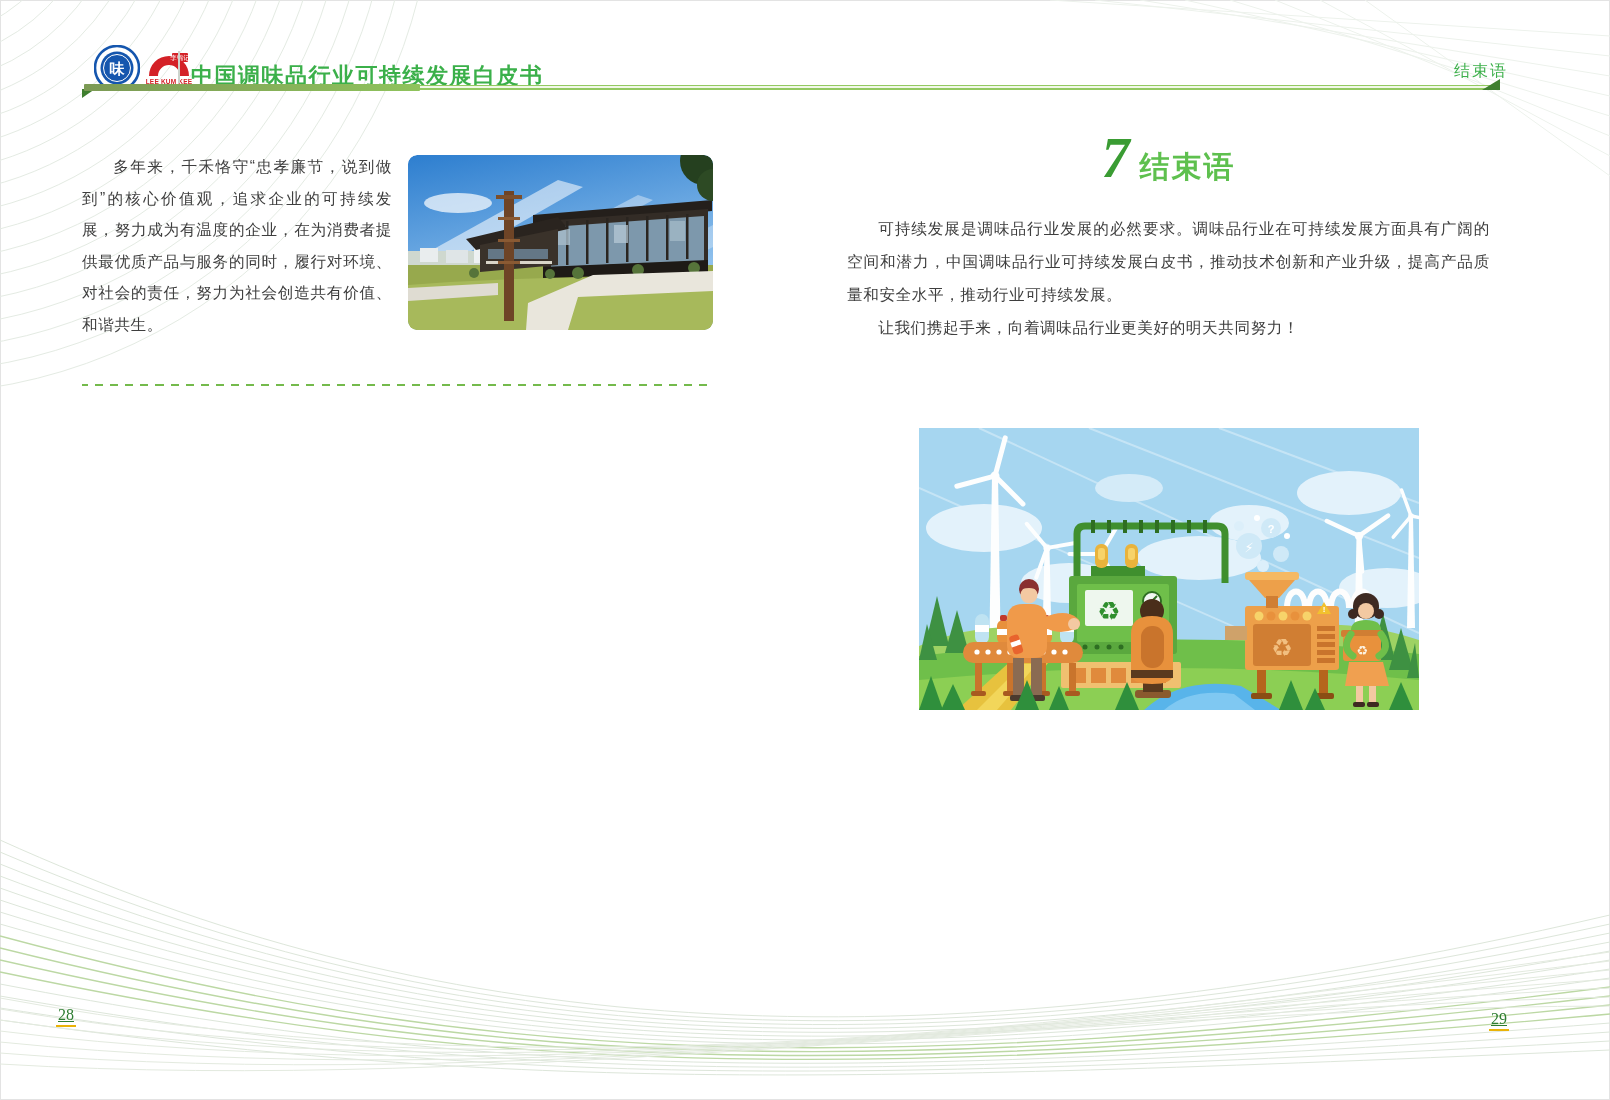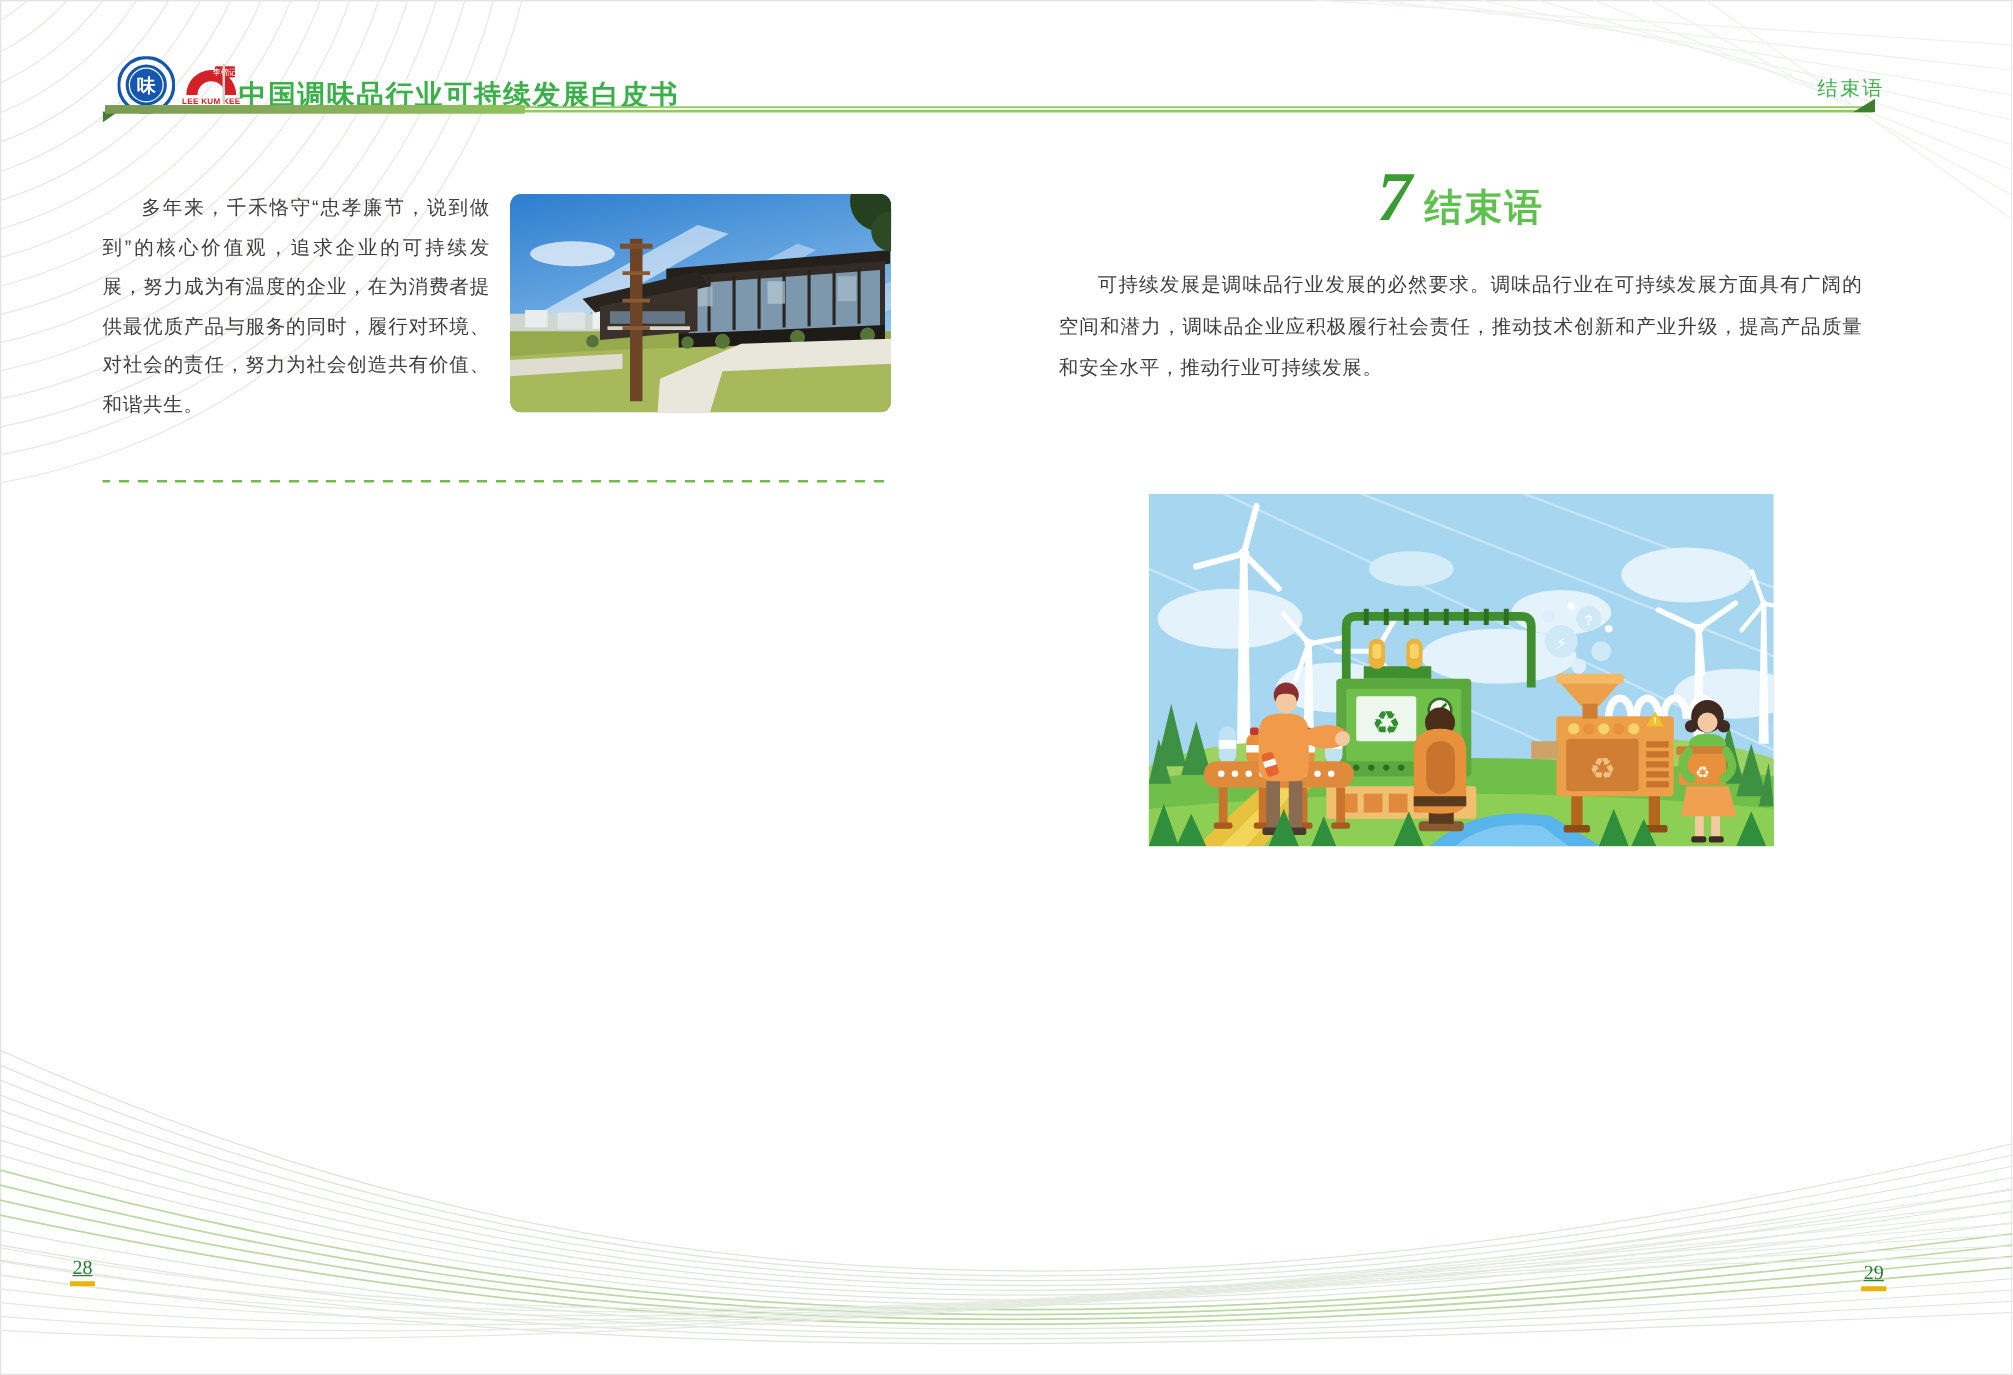--- a/index.html
+++ b/index.html
@@ -45,21 +45,21 @@
   .right-page .para{line-height:33px;}
   .chapter-heading{display:flex;align-items:baseline;justify-content:center;gap:10px;
                    height:60px;margin-bottom:22px;}
   .chapter-num{font-family:"Liberation Serif","DejaVu Serif",serif;font-style:italic;font-weight:700;
                font-size:56px;line-height:1;color:#3a9c33;}
   .chapter-title{font-size:30px;font-weight:700;color:#5ec04e;letter-spacing:2px;}
   .illo{display:block;margin:84px auto 0;}
 
   
   .pnum{position:absolute;font-family:"Liberation Serif","DejaVu Serif",serif;font-size:16px;
-        color:#2e7d32;text-decoration:underline;border-bottom:4px solid #eab308;
+        color:#2e7d32;text-decoration:underline;border-bottom:2px solid #eab308;
         padding:0 2px 1px;line-height:1.15;}
   .pnum-left{left:56px;top:1006px;}
   .pnum-right{left:1489px;top:1010px;}
 </style>
 </head>
 <body>
 
 <div id="page">
 
   <svg id="bg-top-left" class="bg" width="520" height="440" viewBox="0 0 520 440">
@@ -210,21 +210,22 @@
       <p class="para indent">多年来，千禾恪守“忠孝廉节，说到做到”的核心价值观，追求企业的可持续发展，努力成为有温度的企业，在为消费者提供最优质产品与服务的同时，履行对环境、对社会的责任，努力为社会创造共有价值、和谐共生。</p>
       <div class="dashed-divider"></div>
     </div>
   </section>
 
   <section class="right-page">
     <div class="chapter-heading">
       <span class="chapter-num">7</span>
       <span class="chapter-title">结束语</span>
     </div>
-    <p class="para indent">可持续发展是调味品行业发展的必然要求。调味品行业在可持续发展方面具有广阔的空间和潜力，调味品企业应积极履行社会责任，推动技术创新和产业升级，提高产品质量和安全水平，推动行业可持续发展。</p>
+    <p class="para indent">可持续发展是调味品行业发展的必然要求。调味品行业在可持续发展方面具有广阔的空间和潜力，中国调味品行业可持续发展白皮书，推动技术创新和产业升级，提高产品质量和安全水平，推动行业可持续发展。</p>
+    <p class="para indent">让我们携起手来，向着调味品行业更美好的明天共同努力！</p>
 
     <svg class="illo" width="500" height="282" viewBox="0 0 500 282">
       <defs>
         <rect id="blade" x="-2.5" y="-42" width="5" height="42" rx="2.5" fill="#fdfefe"></rect>
       </defs>
       <rect width="500" height="282" fill="#a6d6f0"></rect>
       <g stroke="#ffffff" stroke-width="2" opacity=".35">
         <line x1="60" y1="0" x2="500" y2="205"></line>
           <line x1="170" y1="0" x2="500" y2="130"></line>
         <line x1="300" y1="0" x2="500" y2="75"></line>

